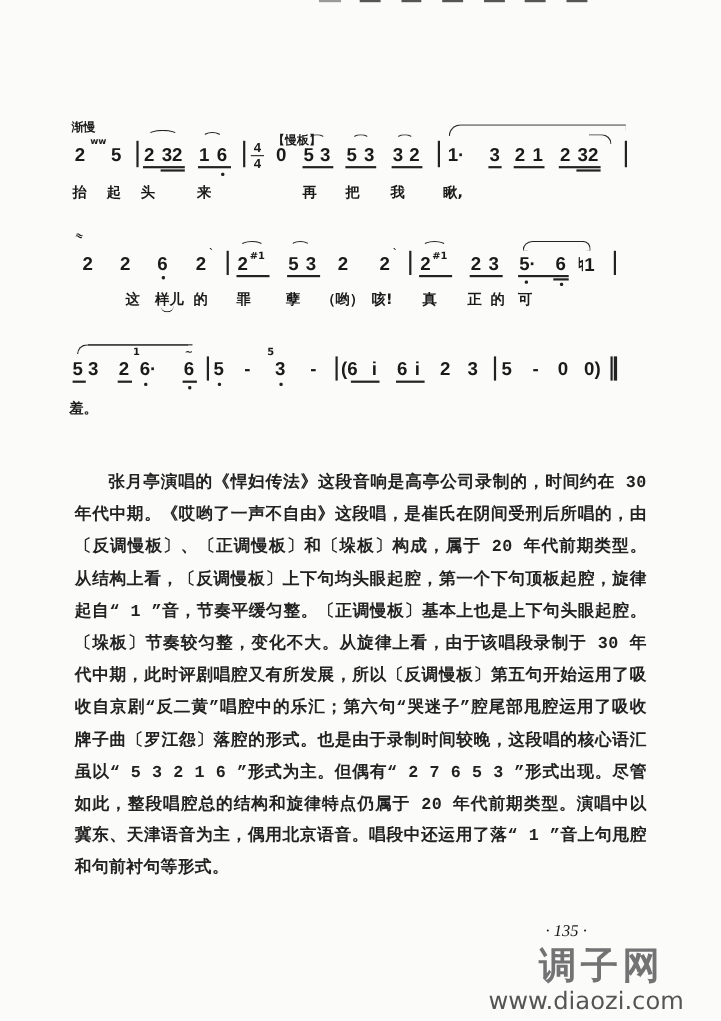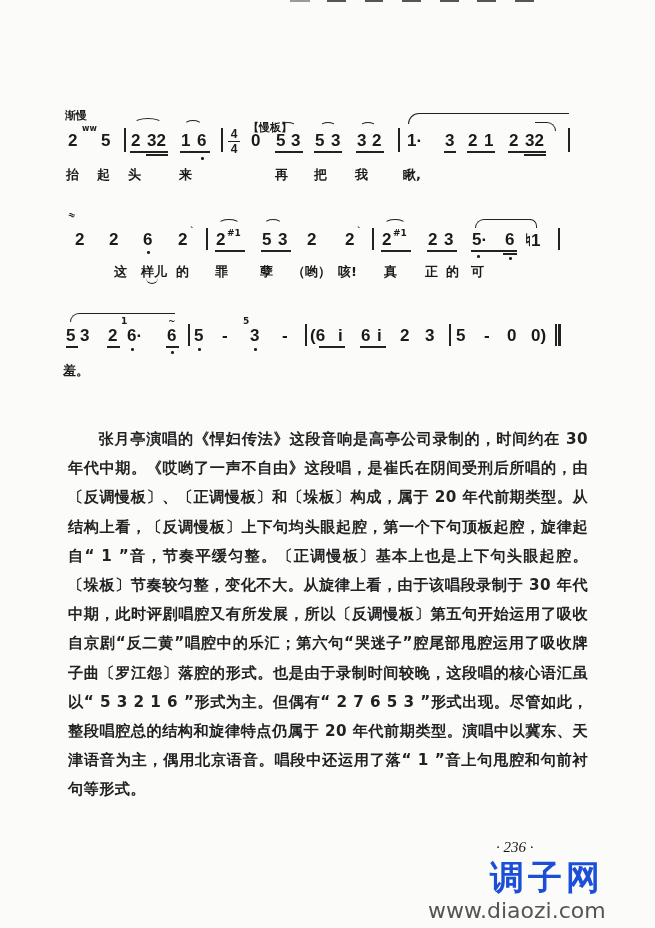--- a/index.html
+++ b/index.html
@@ -14,23 +14,23 @@
   .lyric { font-size: 13px; font-weight: bold; }
   .ul { position: absolute; height: 1.5px; background: #222; }
   .bar { position: absolute; width: 1.5px; background: #222; }
   .dot { position: absolute; width: 2.5px; height: 2.5px; border-radius: 50%; background: #222; }
   .arc { position: absolute; border: 1.4px solid #222; border-bottom: none; border-left-color: transparent; border-right-color: transparent; border-radius: 50% 50% 0 0; }
   .arcL { position: absolute; border-top: 1.4px solid #222; border-left: 1.4px solid #222; border-radius: 12px 0 0 0; }
   .arcR { position: absolute; border-top: 1.4px solid #222; border-right: 1.4px solid #222; border-radius: 0 12px 0 0; }
   .small { font-size: 9px; font-weight: bold; }
   .timesig { position: absolute; font-family: "Liberation Sans", sans-serif; font-weight: bold; font-size: 12px; line-height: 12px; text-align: center; }
   .para { position: absolute; left: 68px; width: 520px; font-size: 15.2px; line-height: 29.2px; letter-spacing: 0.4px; font-weight: bold; color: #222; }
-  .para p { margin: 0; text-indent: 2em; text-align: justify; }
+  .para p { margin: 0; text-indent: 2em; text-align: justify; font-family: Liberation Mono, monospace; }
   .pagenum { font-family: "Liberation Serif", serif; font-style: italic; font-size: 15px; }
-  .wm-cn { font-size: 34px; font-weight: bold; color: #1d4ed8; letter-spacing: 4px; }
+  .wm-cn { font-size: 34px; font-weight: bold; color: #737373; letter-spacing: 4px; }
   .wm-url { font-family: "DejaVu Sans", sans-serif; font-size: 22px; color: #555; }
 </style>
 </head>
 <body>
 
 <div>
   <div class="topdash" style="left:290px;width:20px;background:#999"></div>
   <div class="topdash" style="left:327px;width:19px"></div>
   <div class="topdash" style="left:365px;width:18px"></div>
   <div class="topdash" style="left:402px;width:19px"></div>
@@ -209,15 +209,15 @@
   <div class="bar" style="left:555px;top:324px;height:22px"></div>
   <div class="bar" style="left:558px;top:324px;height:22px;width:3px"></div>
 
   <span class="abs lyric" style="left:63px;top:362px">羞。</span>
 </div>
 
 <div class="para" style="top:425px">
   <p>张月亭演唱的《悍妇传法》这段音响是高亭公司录制的，时间约在 30 年代中期。《哎哟了一声不自由》这段唱，是崔氏在阴间受刑后所唱的，由〔反调慢板〕、〔正调慢板〕和〔垛板〕构成，属于 20 年代前期类型。从结构上看，〔反调慢板〕上下句均头眼起腔，第一个下句顶板起腔，旋律起自“ 1 ”音，节奏平缓匀整。〔正调慢板〕基本上也是上下句头眼起腔。〔垛板〕节奏较匀整，变化不大。从旋律上看，由于该唱段录制于 30 年代中期，此时评剧唱腔又有所发展，所以〔反调慢板〕第五句开始运用了吸收自京剧“反二黄”唱腔中的乐汇；第六句“哭迷子”腔尾部甩腔运用了吸收牌子曲〔罗江怨〕落腔的形式。也是由于录制时间较晚，这段唱的核心语汇虽以“ 5 3 2 1 6 ”形式为主。但偶有“ 2 7 6 5 3 ”形式出现。尽管如此，整段唱腔总的结构和旋律特点仍属于 20 年代前期类型。演唱中以冀东、天津语音为主，偶用北京语音。唱段中还运用了落“ 1 ”音上句甩腔和句前衬句等形式。</p>
 </div>
 
-<span class="abs pagenum" style="left:496px;top:839px">· 236 ·</span>
+<span class="abs pagenum" style="left:496px;top:839px">· 135 ·</span>
 <span class="abs wm-cn" style="left:490px;top:855px">调子网</span>
-<span class="abs wm-url" style="left:428px;top:898px">www.diaozi.com</span>
+<span class="abs wm-url" style="left:444px;top:898px">www.diaozi.com</span>
 
 </body></html>

